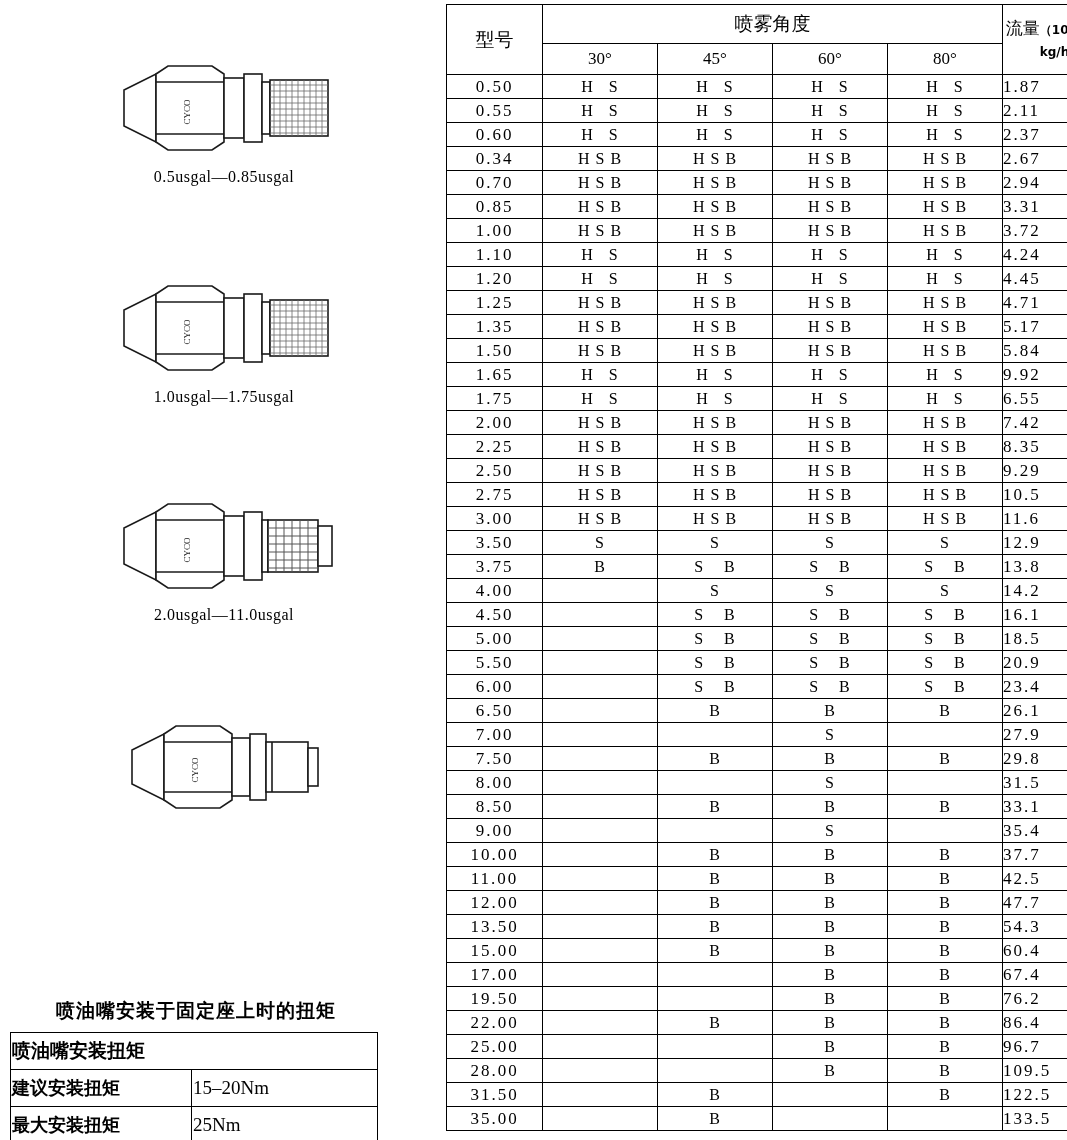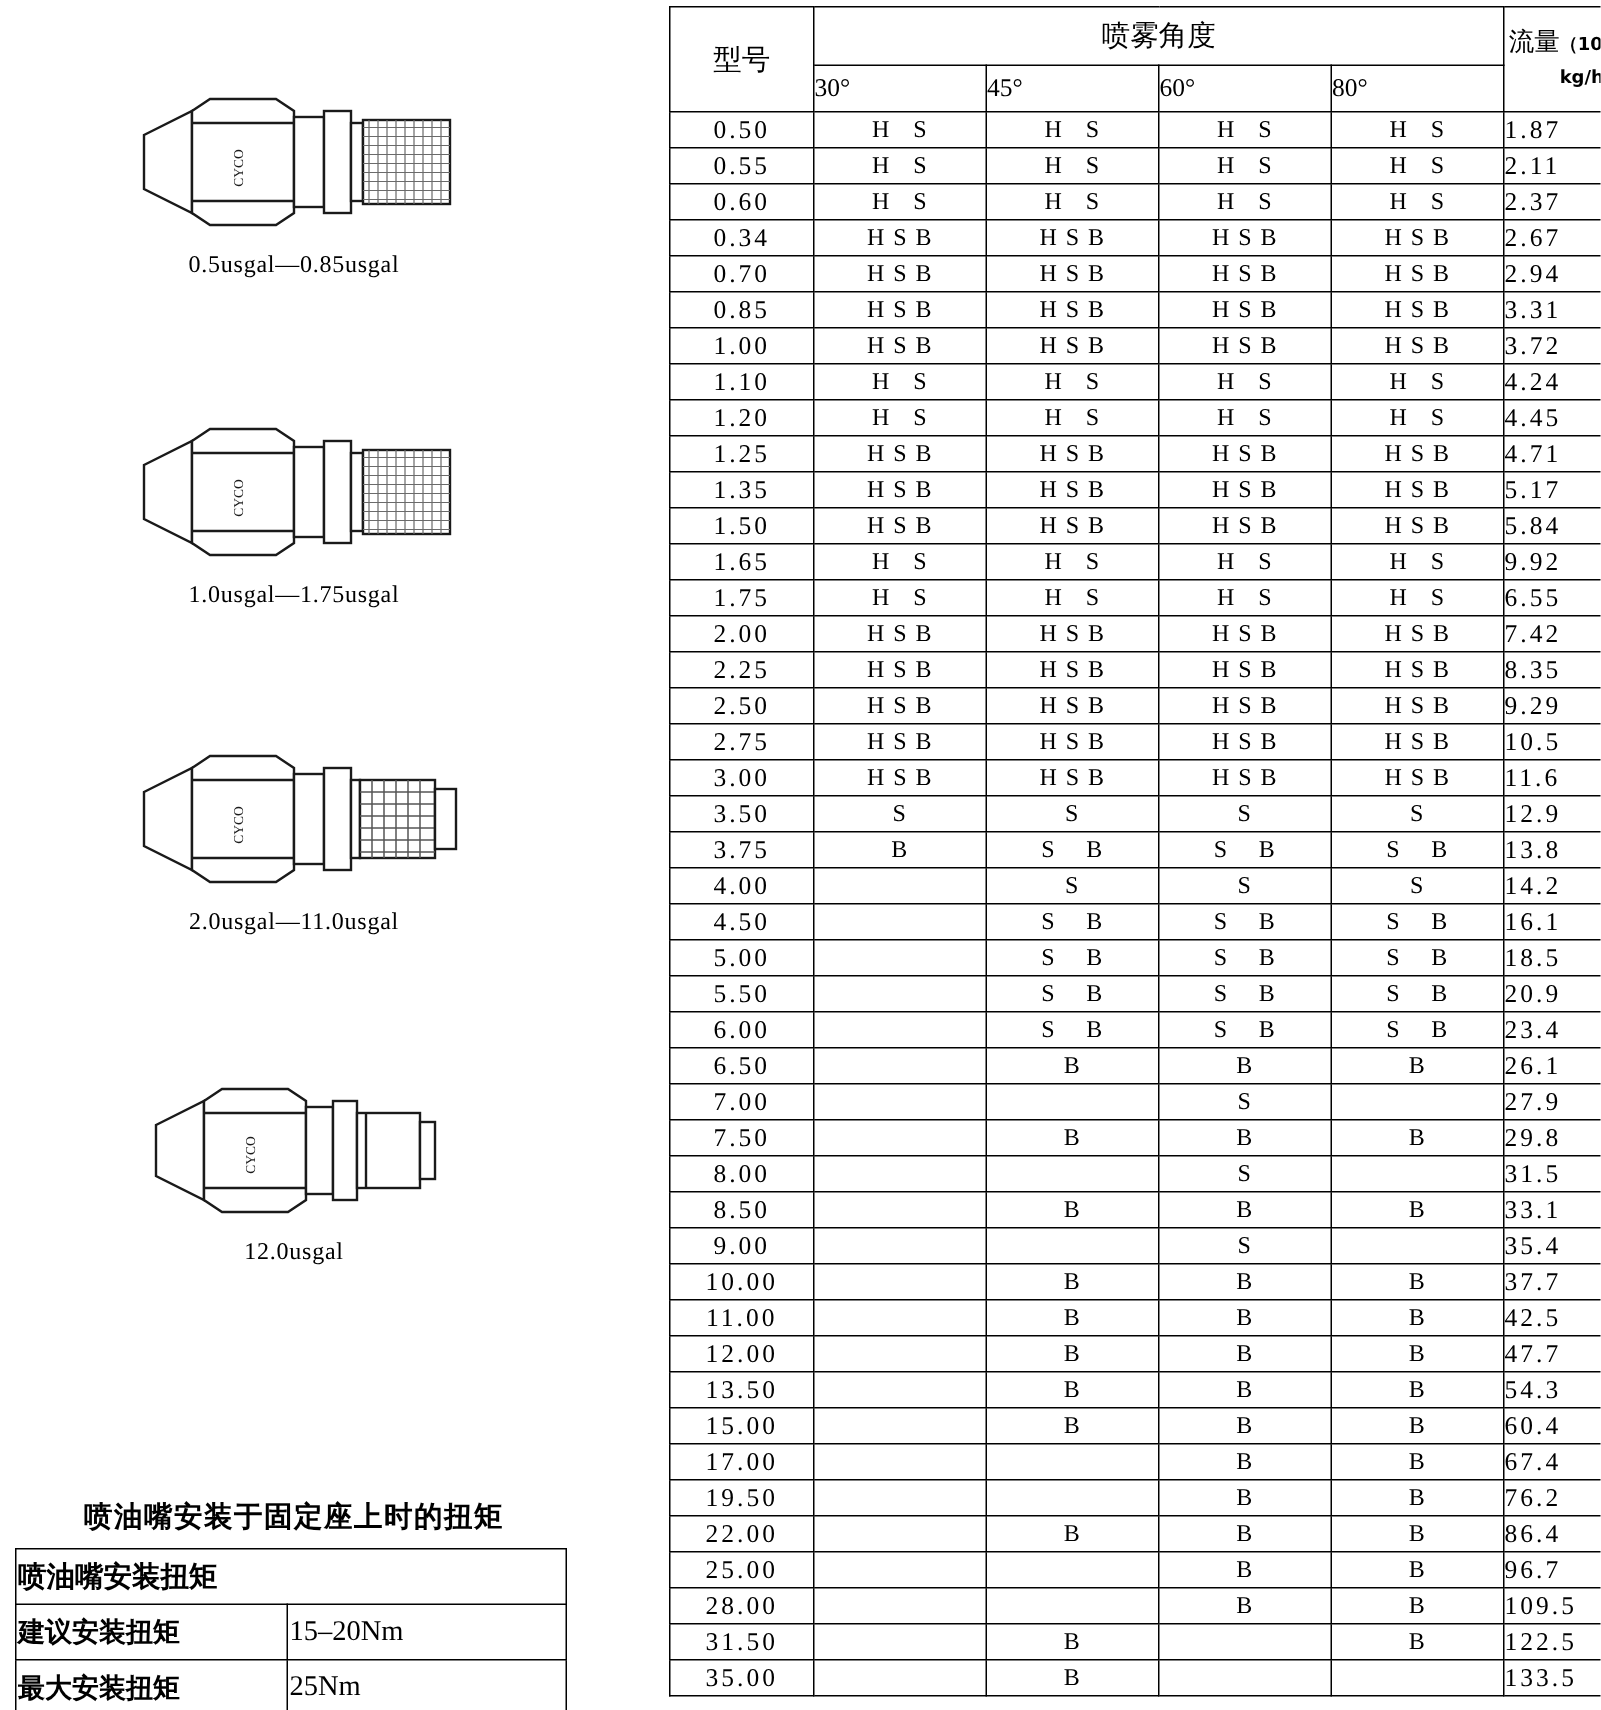--- a/index.html
+++ b/index.html
@@ -22,20 +22,21 @@
   
   .left-col {
     position: absolute;
     left: 0; top: 0;
     width: 392px; height: 1140px;
   }
   .nozzle-block {
     position: absolute;
     width: 392px;
     text-align: center;
+    padding-left: 28px;
   }
   .nozzle-caption {
     font-family: "Liberation Serif", serif;
     font-size: 16px;
     letter-spacing: 0.5px;
     margin-top: 4px;
   }
   .nozzle-svg { display: block; margin: 0 auto; }
 
   
@@ -116,21 +117,21 @@
     width: 104px;
     line-height: 1.25;
   }
   .hdr-flow .small {
     font-size: 12px;
     font-weight: bold;
   }
   .hdr-sub {
     font-family: "Liberation Serif", serif;
     font-size: 17px;
-    text-align: left;
+    text-align: center;
     height: 30px;
   }
   td.model {
     font-family: "Liberation Serif", serif;
     font-size: 17px;
     letter-spacing: 2px;
     text-align: center;
     height: 23px;
   }
   td.code {
@@ -240,21 +241,20 @@
           <line x1="60" y1="30" x2="128" y2="30"></line>
           <line x1="60" y1="80" x2="128" y2="80"></line>
           <rect x="128" y="26" width="18" height="58" fill="#fff"></rect>
           <rect x="146" y="22" width="16" height="66" fill="#fff"></rect>
           <rect x="162" y="30" width="42" height="50" fill="#fff"></rect>
           <line x1="168" y1="30" x2="168" y2="80"></line>
           <rect x="204" y="36" width="10" height="38" fill="#fff"></rect>
         </g>
         <text x="94" y="58" font-family="'Liberation Serif',serif" font-size="9" fill="#1a1a1a" transform="rotate(-90 94 58)" text-anchor="middle">CYCO</text>
       </svg>
-      <div class="nozzle-caption">12.0usgal</div>
     </div>
 
     <div class="torque-title">喷油嘴安装于固定座上时的扭矩</div>
     <table class="torque-table">
       <tbody>
           <tr>
         <td colspan="2">喷油嘴安装扭矩</td>
       </tr>
       <tr>
         <td style="width:178px;">建议安装扭矩</td>

